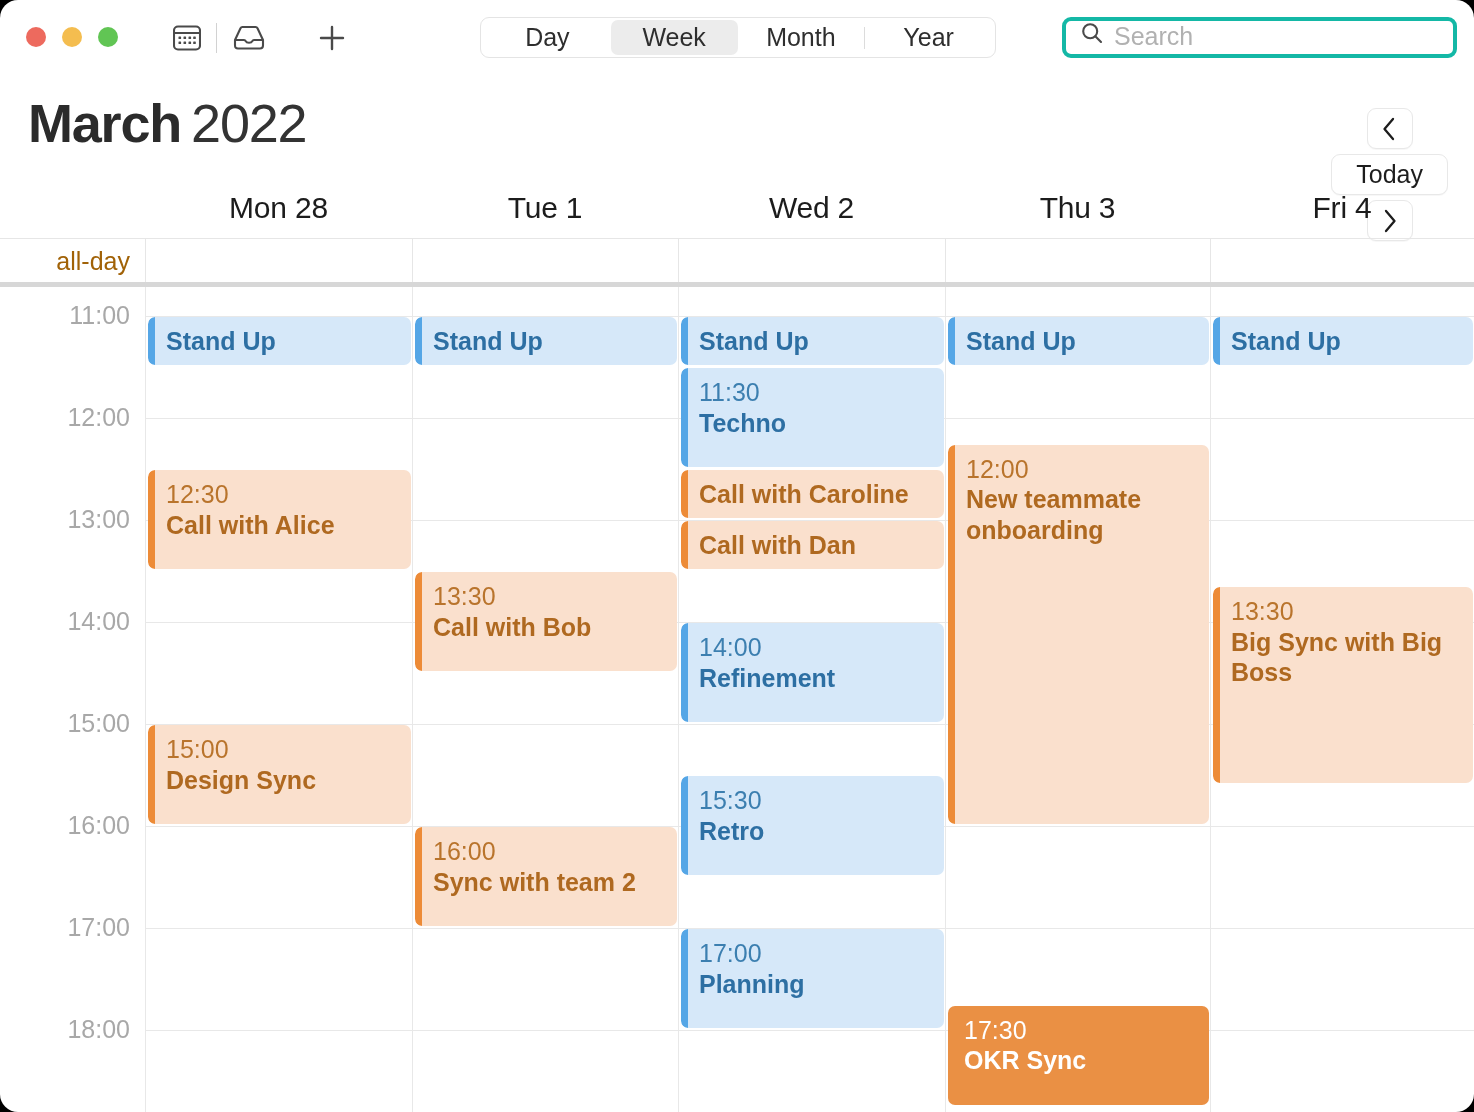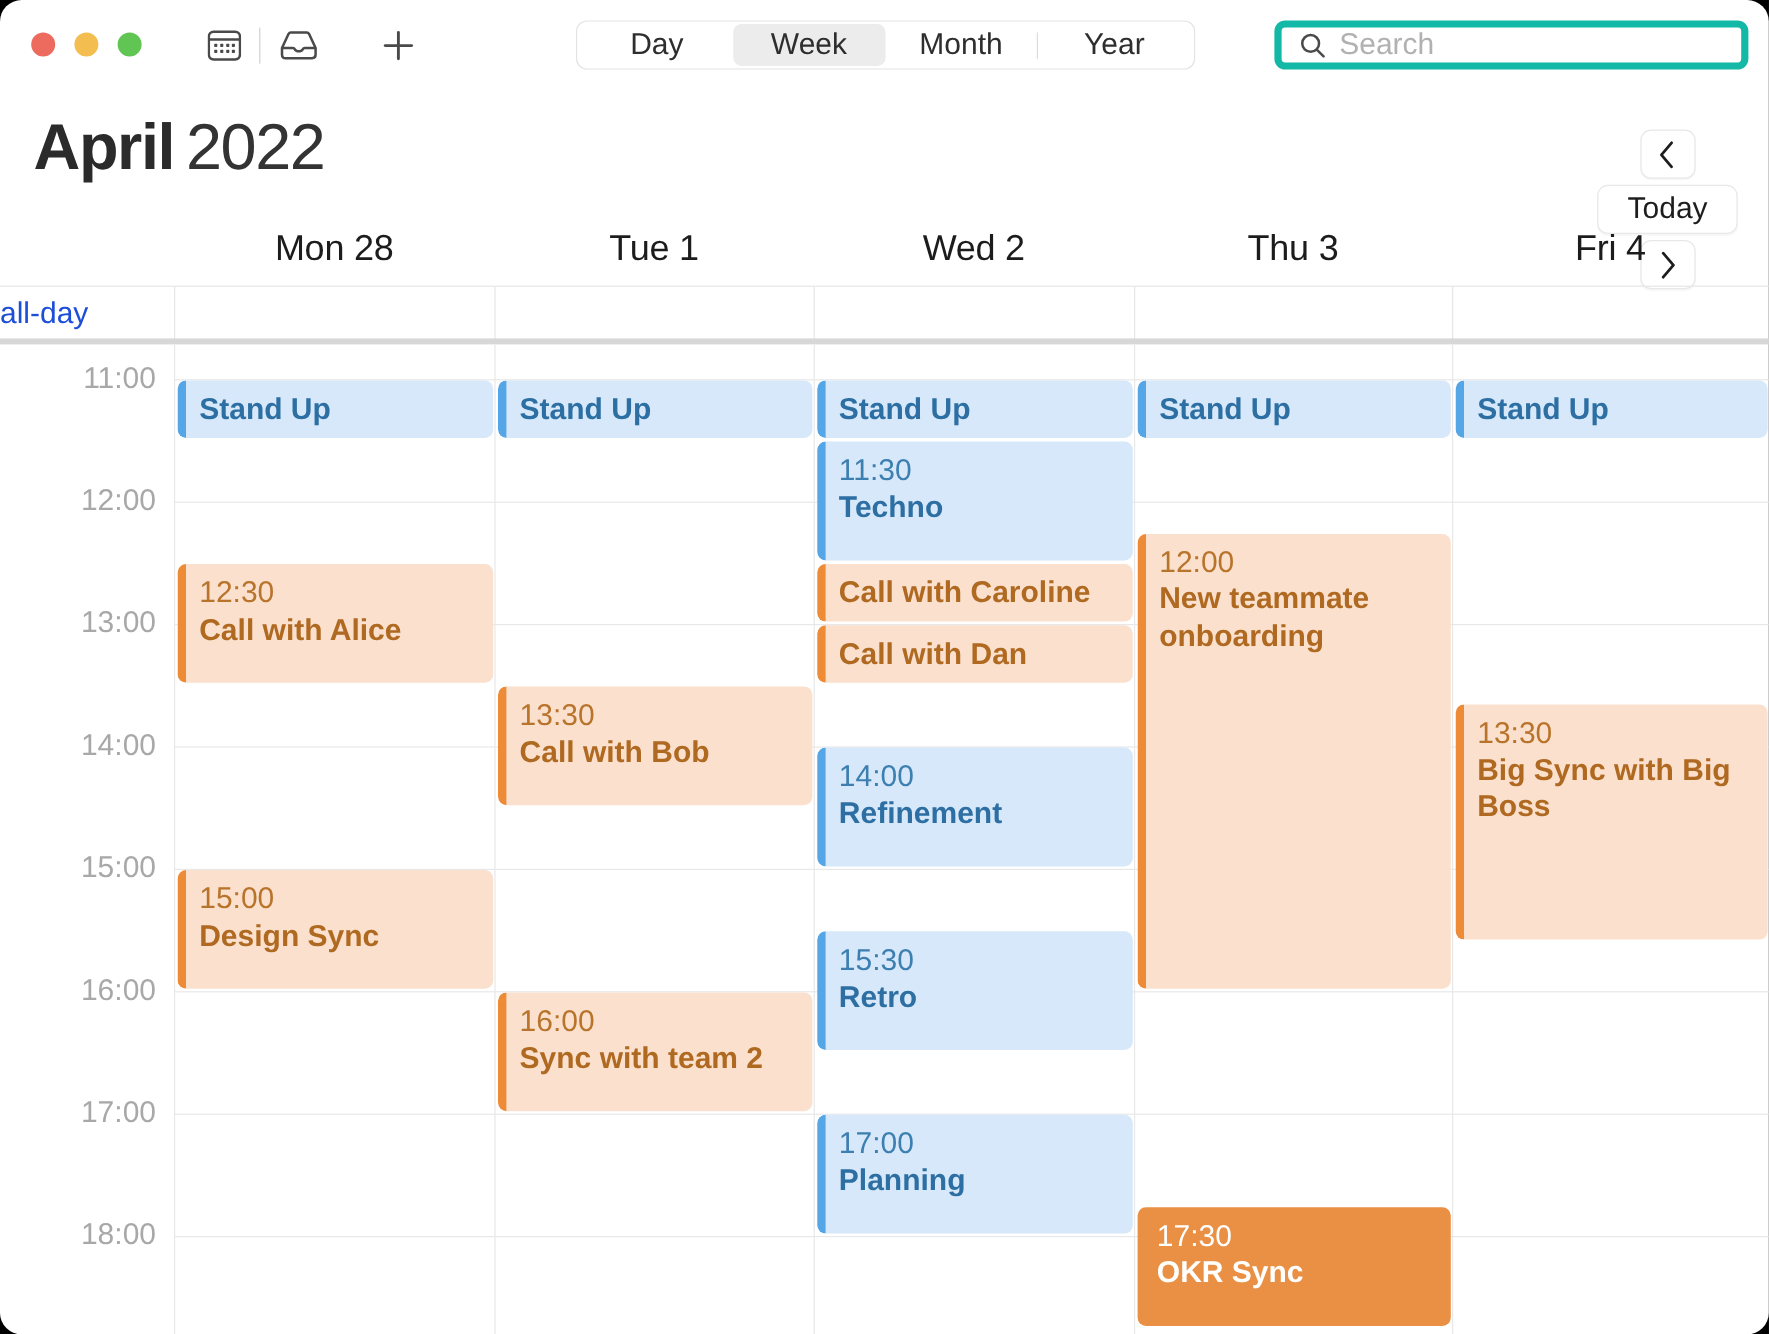--- a/index.html
+++ b/index.html
@@ -92,25 +92,24 @@
     width: 1px; height: 22px;
     background: #dcdcdc;
     flex: 0 0 1px;
   }
 
   
   #search-box {
     position: absolute;
     left: 1062px; top: 17px;
     width: 395px; height: 41px;
-    border: 6px solid #14b8a6;
+    border: 4px solid #14b8a6;
     border-radius: 9px;
     background: #ffffff;
     display: flex;
-    align-items: center;
     padding-left: 14px;
   }
   #search-icon { width: 24px; height: 24px; flex: 0 0 24px; }
   #search-input {
     border: none; outline: none;
     background: transparent;
     font-family: "Liberation Sans", sans-serif;
     font-size: 25px;
     color: #2e2e2e;
     margin-left: 10px;
@@ -184,22 +183,23 @@
   #allday-row {
     position: absolute;
     left: 0; top: 58px;
     width: 1474px; height: 44px;
     border-top: 1px solid #e6e6e6;
   }
   #allday-label {
     position: absolute;
     left: 0; top: 8px;
     width: 130px;
-    font-size: 25px;
-    color: #1d4ed8;
+    text-align: right;
+    font-size: 25px;
+    color: #a16207;
   }
   .allday-cell-divider {
     position: absolute;
     top: 0;
     width: 1px; height: 44px;
     background: #e6e6e6;
   }
   #allday-bottom-rule {
     position: absolute;
     left: 0; top: 102px;
@@ -346,21 +346,21 @@
         <svg width="24" height="24" viewBox="0 0 24 24">
           <circle cx="10.2" cy="10.2" r="7" fill="none" stroke="#4a4a4a" stroke-width="2.1"></circle>
           <line x1="15.3" y1="15.3" x2="21" y2="21" stroke="#4a4a4a" stroke-width="2.1" stroke-linecap="round"></line>
         </svg>
       </span>
       <input id="search-input" type="text" placeholder="Search" style="">
     </div>
   </div>
 
   <div id="page-title">
-    <span class="m">April</span><span class="y">2022</span>
+    <span class="m">March</span><span class="y">2022</span>
   </div>
 
   <div id="nav-group">
     <div class="nav-btn" id="prev-button">
       <svg width="17" height="26" viewBox="0 0 17 26">
         <polyline points="12,3 3.5,13 12,23" fill="none" stroke="#1d1d1d" stroke-width="2.3" stroke-linecap="round" stroke-linejoin="round"></polyline>
       </svg>
     </div>
     <div class="nav-btn" id="today-button">Today</div>
     <div class="nav-btn" id="next-button">

